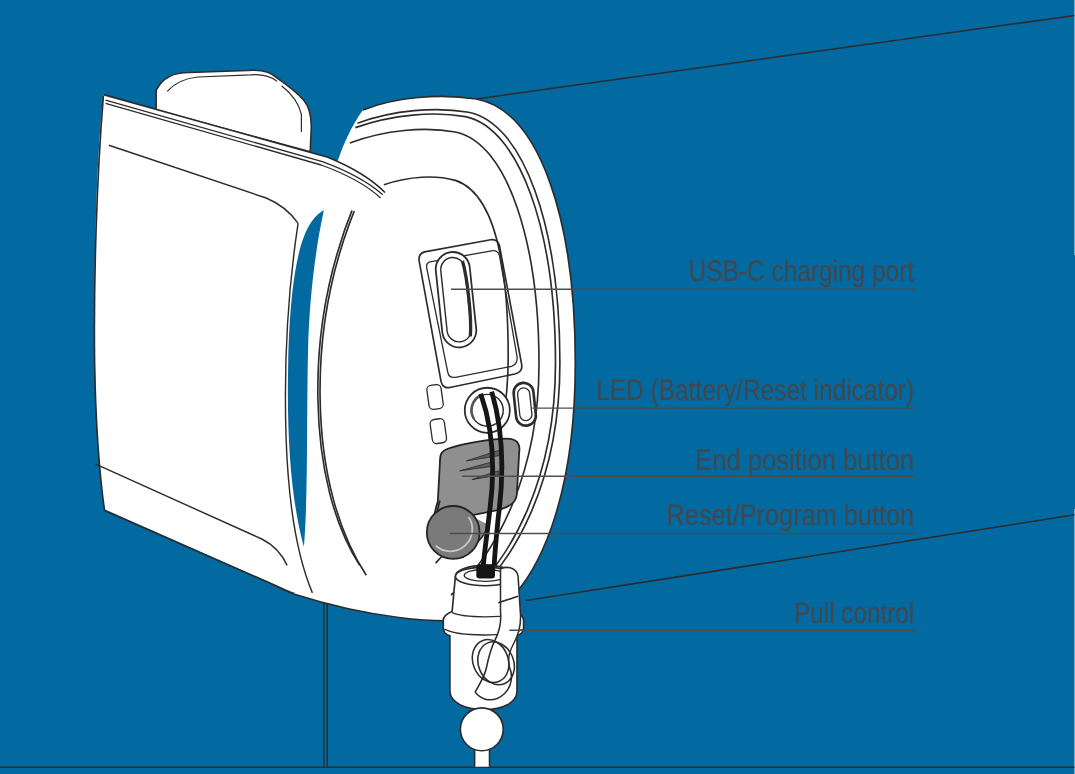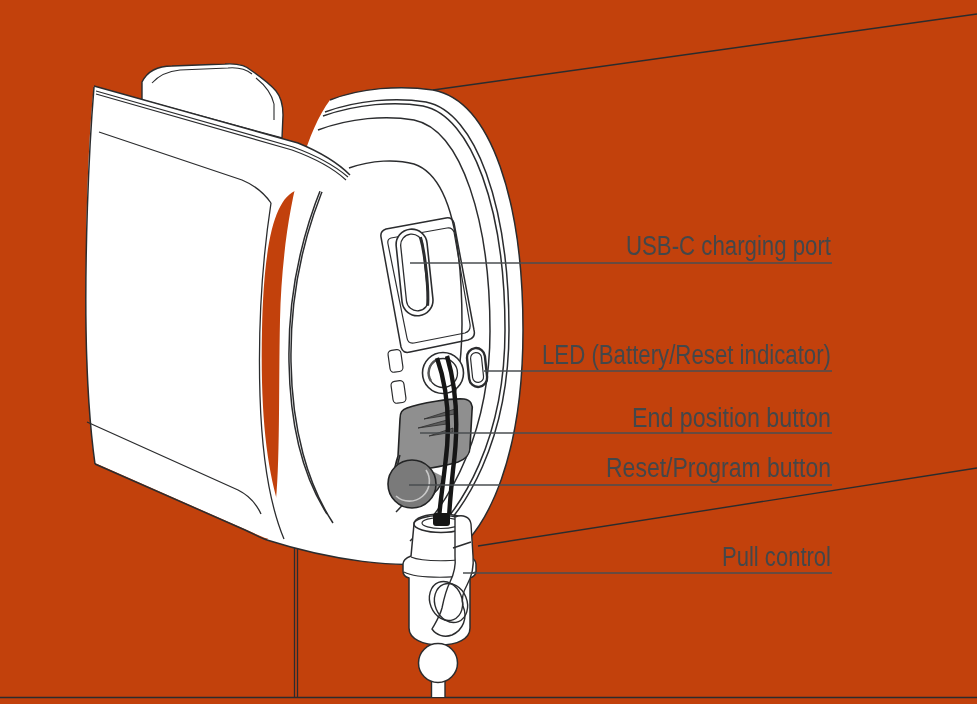--- a/index.html
+++ b/index.html
@@ -1,16 +1,16 @@
 <!DOCTYPE html>
 <html><head>
 <meta charset="utf-8">
 <style>
   html,body{margin:0;padding:0;background:#ffffff;}
-  .stage{position:relative;width:977px;height:704px;background:#c2410c;overflow:hidden;
+  .stage{position:relative;width:977px;height:704px;background:#0369a1;overflow:hidden;
          font-family:"Liberation Sans", sans-serif;}
   svg{display:block;}
   svg text{font-family:"Liberation Sans", sans-serif;font-size:27px;fill:#43474a;}
 </style>
 </head>
 <body>
 
 <div class="stage">
 <svg width="977" height="704" viewBox="0 0 977 704">
 

